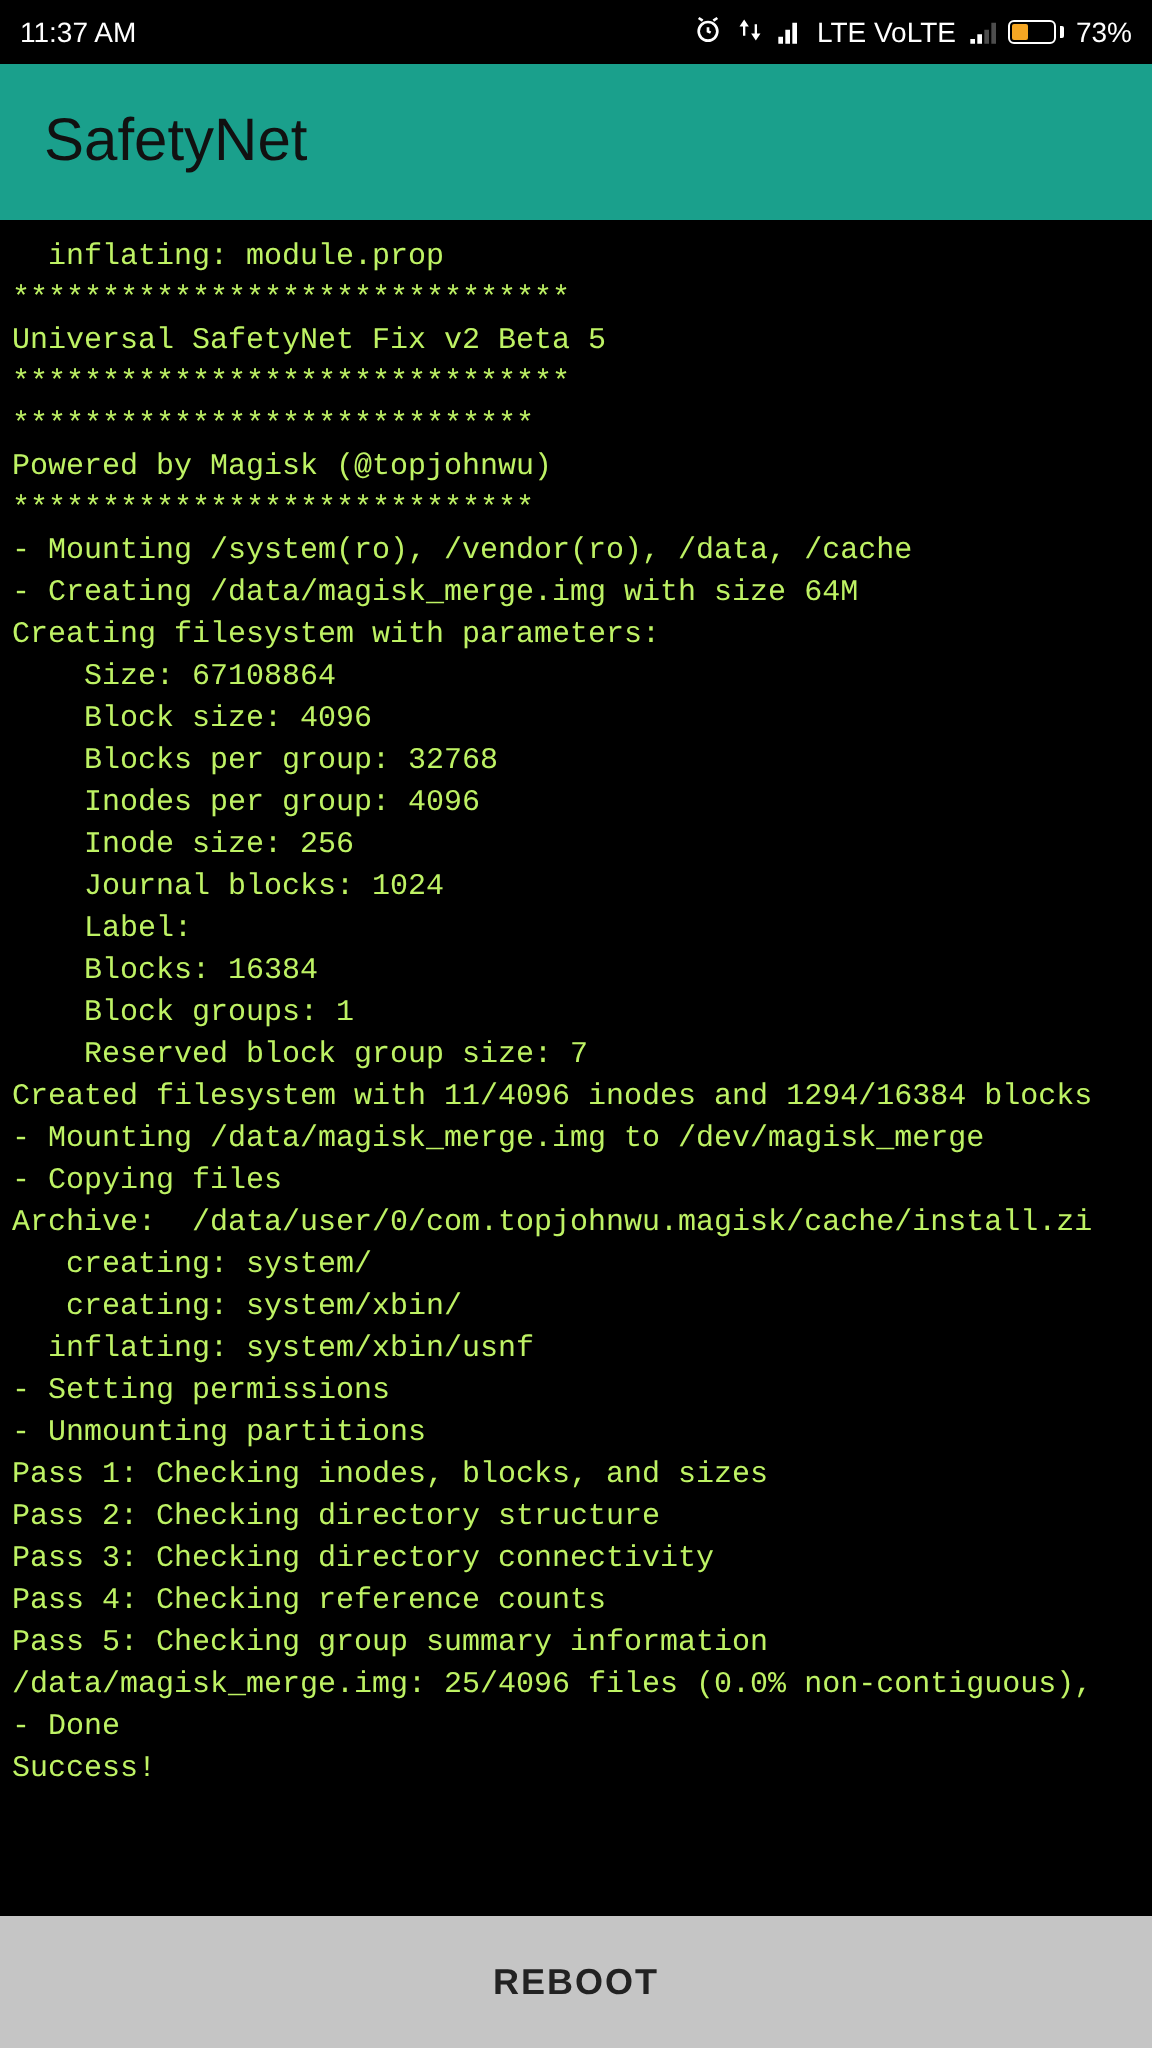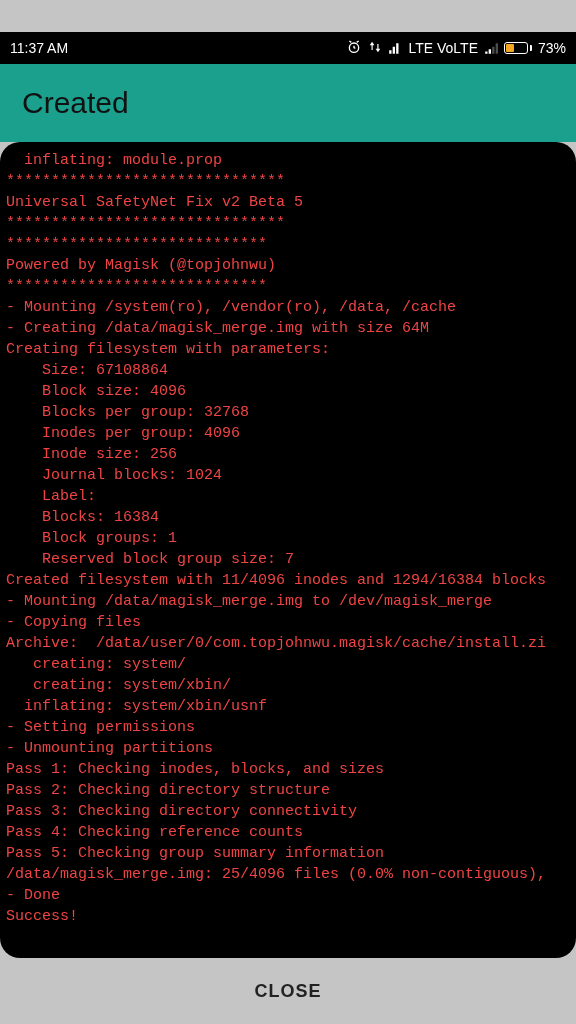--- a/index.html
+++ b/index.html
@@ -14,21 +14,20 @@
     }
     .status-bar {
       height: 32px;
       background: #000;
       color: #fff;
       display: flex;
       align-items: center;
       justify-content: space-between;
       padding: 0 10px;
       font-size: 14px;
-      margin-top: 32px;
     }
     .status-left { display: flex; align-items: center; }
     .status-right { display: flex; align-items: center; gap: 6px; justify-content: space-between; }
     .battery-icon {
       display: inline-flex;
       align-items: center;
     }
     .battery-body {
       width: 24px;
       height: 12px;
@@ -60,28 +59,27 @@
       padding: 0 22px;
     }
     .app-title {
       font-size: 30px;
       color: #111;
       font-weight: 400;
     }
     .terminal {
       flex: 1;
       background: #000;
-      color: #ef4444;
+      color: #bef264;
       font-family: "Courier New", monospace;
       font-size: 15px;
       line-height: 21px;
       padding: 8px 6px;
       white-space: pre;
       overflow: hidden;
-      border-radius: 20px;
     }
     .button-bar {
       height: 66px;
       background: #c5c5c5;
       display: flex;
     }
     .action-btn {
       flex: 1;
       display: flex;
       align-items: center;
@@ -131,21 +129,21 @@
       <span class="battery-body">
           <span class="battery-fill"></span>
         </span>
       <span class="battery-tip"></span>
     </span>
     <span>73%</span>
   </div>
 </div>
 
 <div class="app-bar">
-  <div class="app-title">Created</div>
+  <div class="app-title">SafetyNet</div>
 </div>
 
 <div class="terminal" id="terminal">  inflating: module.prop
 *******************************
 Universal SafetyNet Fix v2 Beta 5
 *******************************
 *****************************
 Powered by Magisk (@topjohnwu)
 *****************************
 - Mounting /system(ro), /vendor(ro), /data, /cache
@@ -173,14 +171,14 @@
 Pass 1: Checking inodes, blocks, and sizes
 Pass 2: Checking directory structure
 Pass 3: Checking directory connectivity
 Pass 4: Checking reference counts
 Pass 5: Checking group summary information
 /data/magisk_merge.img: 25/4096 files (0.0% non-contiguous),
 - Done
 Success!</div>
 
 <div class="button-bar">
-  <button class="action-btn">CLOSE</button>
+  <button class="action-btn">REBOOT</button>
 </div>
 
 </body></html>

